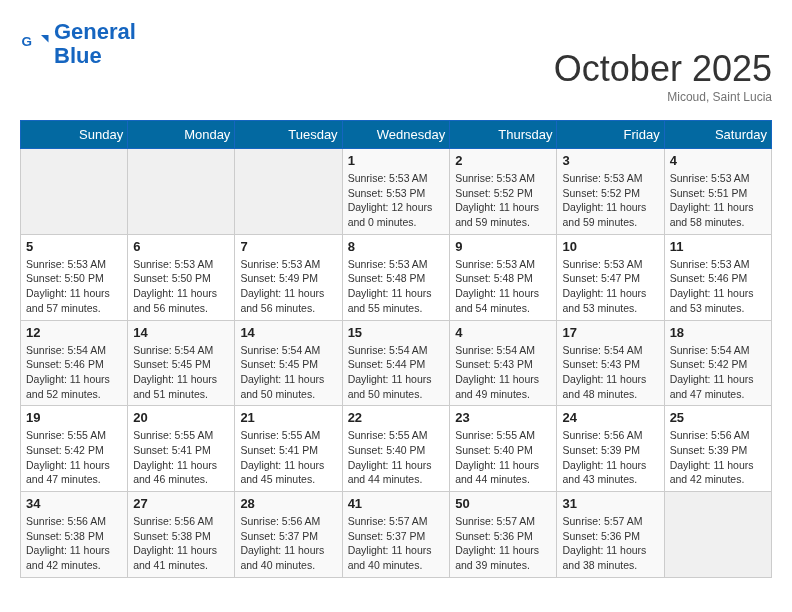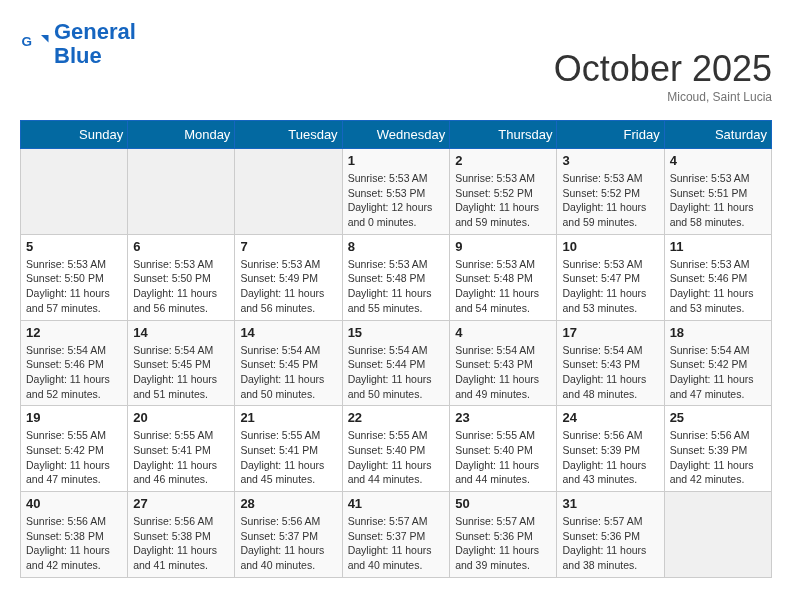--- a/index.html
+++ b/index.html
@@ -227,21 +227,21 @@
           <div class="day-number">24</div>
           <div class="day-detail">Sunrise: 5:56 AM<br>Sunset: 5:39 PM<br>Daylight: 11 hours<br>and 43 minutes.</div>
         </td>
         <td>
           <div class="day-number">25</div>
           <div class="day-detail">Sunrise: 5:56 AM<br>Sunset: 5:39 PM<br>Daylight: 11 hours<br>and 42 minutes.</div>
         </td>
       </tr>
       <tr>
         <td>
-          <div class="day-number">40</div>
+          <div class="day-number">34</div>
           <div class="day-detail">Sunrise: 5:56 AM<br>Sunset: 5:38 PM<br>Daylight: 11 hours<br>and 42 minutes.</div>
         </td>
         <td>
           <div class="day-number">27</div>
           <div class="day-detail">Sunrise: 5:56 AM<br>Sunset: 5:38 PM<br>Daylight: 11 hours<br>and 41 minutes.</div>
         </td>
         <td>
           <div class="day-number">28</div>
           <div class="day-detail">Sunrise: 5:56 AM<br>Sunset: 5:37 PM<br>Daylight: 11 hours<br>and 40 minutes.</div>
         </td>

